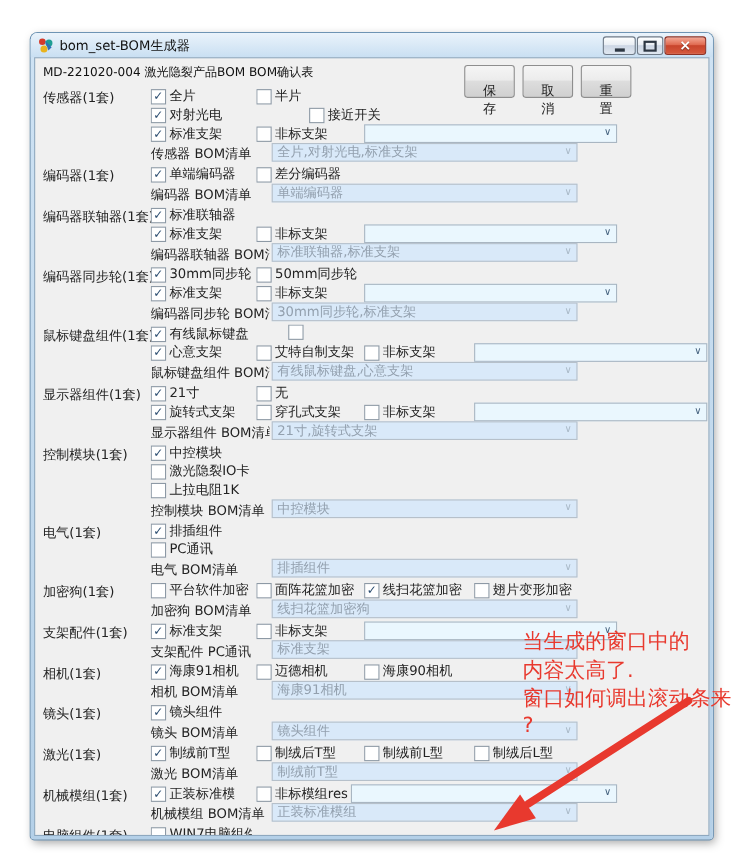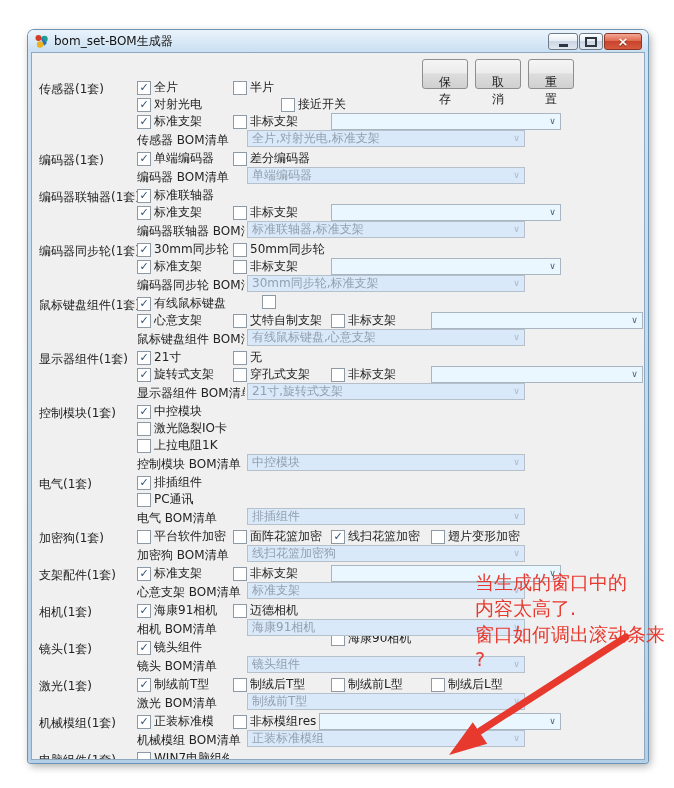--- a/index.html
+++ b/index.html
@@ -79,20 +79,21 @@
         <div class="wbtn max">
           <span class="glyph-max"></span>
         </div>
         <div class="wbtn close">
           <span class="glyph-close">×</span>
         </div>
       </div>
     </div>
 
     <div class="client">
+      <div class="form-title">MD-221020-004 激光隐裂产品BOM BOM确认表</div>
       <button class="btn" style="left:390px">保存</button>
       <button class="btn" style="left:443px">取消</button>
       <button class="btn" style="left:496px">重置</button>
       <div class="form-body">
           <div class="section">
             <div class="sec-label">传感器(1套)</div>
             <div class="sec-content">
               <div class="row">
                 <div class="check-item" style="left: 0px;">
                   <div class="cb">✓</div>
@@ -401,41 +402,41 @@
                 <div class="check-item" style="left: 96px;">
                   <div class="cb"></div>
                   <div class="cb-label">非标支架</div>
                 </div>
                 <div class="ddl" style="left: 194px; width: 230px;">
                   <div class="val"></div>
                   <div class="chev">∨</div>
                 </div>
               </div>
               <div class="row">
-                <div class="bom-label">心意支架 BOM清单</div>
+                <div class="bom-label">支架配件 PC通讯</div>
                 <div class="ddl dis" style="left: 110px; width: 278px;">
                   <div class="val">标准支架</div>
                   <div class="chev">∨</div>
                 </div>
               </div>
             </div>
           </div>
           <div class="section">
             <div class="sec-label">相机(1套)</div>
             <div class="sec-content">
               <div class="row">
                 <div class="check-item" style="left: 0px;">
                   <div class="cb">✓</div>
                   <div class="cb-label">海康91相机</div>
                 </div>
                 <div class="check-item" style="left: 96px;">
                   <div class="cb"></div>
                   <div class="cb-label">迈德相机</div>
                 </div>
-                <div class="check-item" style="left: 194px; margin-top: 28px;">
+                <div class="check-item" style="left: 194px;">
                   <div class="cb"></div>
                   <div class="cb-label">海康90相机</div>
                 </div>
               </div>
               <div class="row">
                 <div class="bom-label">相机 BOM清单</div>
                 <div class="ddl dis" style="left: 110px; width: 278px;">
                   <div class="val">海康91相机</div>
                   <div class="chev">∨</div>
                 </div>

